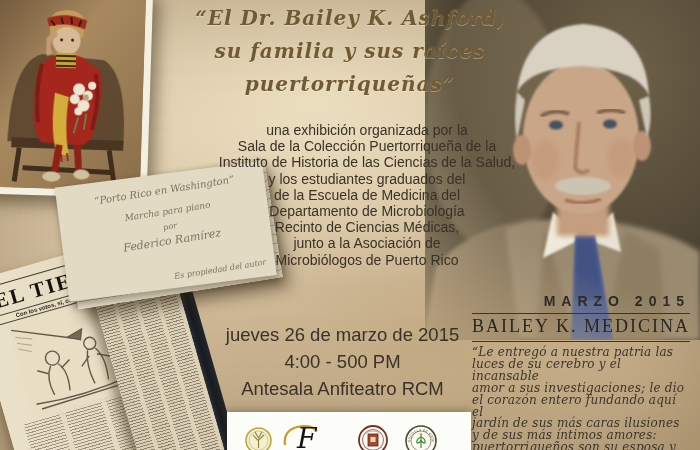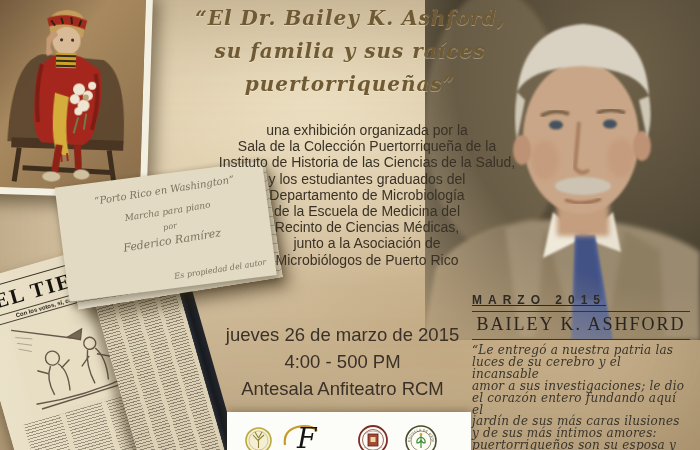--- a/index.html
+++ b/index.html
@@ -61,21 +61,21 @@
   #title{left:145px;top:2px;width:410px;text-align:center;z-index:10;
     font-family:"DejaVu Serif",serif;font-style:italic;font-weight:bold;
     font-size:20px;line-height:33px;color:#6f5a34;letter-spacing:1px;
     text-shadow:0 1px 0 rgba(255,250,230,.35);}
   #organizers{left:212px;top:122px;width:310px;z-index:10;text-align:center;
     font-size:14px;line-height:16.2px;color:#393126;}
   #organizers div{white-space:nowrap;}
   #eventblock{left:205px;top:321px;width:275px;z-index:10;text-align:center;
     font-size:18.5px;line-height:27px;color:#3a3128;}
   #feature{left:472px;top:293px;width:218px;z-index:10;color:#2c2820;}
-  #feat-kicker{text-align:left;font-size:12px;font-weight:bold;letter-spacing:6px;color:#2e2b24;text-decoration:underline;}
+  #feat-kicker{text-align:right;font-size:14px;font-weight:bold;letter-spacing:6px;color:#2e2b24;}
   .feat-rule{border-top:1.5px solid #3a342a;margin:4px 0 2px 0;}
   #feat-name{text-align:center;font-family:"Liberation Serif",serif;font-size:18px;
     letter-spacing:2px;color:#2a261f;}
   #feat-quote{margin-top:5px;font-family:"DejaVu Serif",serif;font-style:italic;
     font-size:12px;line-height:11.9px;color:#39352c;letter-spacing:.2px;}
   
   #logobar{left:227px;top:412px;width:244px;height:45px;background:#fcfcf9;z-index:20;
     box-shadow:0 -2px 8px rgba(60,45,20,.35);}
   .logo{position:absolute;top:15px;}
 </style>
@@ -219,37 +219,37 @@
   <div>“El Dr. Bailey K. Ashford,</div>
   <div>su familia y sus raíces</div>
   <div>puertorriqueñas”</div>
 </div>
 
 <div class="abs" id="organizers">
   <div>una exhibición organizada por la</div>
   <div>Sala de la Colección Puertorriqueña de la</div>
   <div>Instituto de Historia de las Ciencias de la Salud,</div>
   <div>y los estudiantes graduados del</div>
+  <div>de la Escuela de Medicina del</div>
   <div>Departamento de Microbiología</div>
-  <div>de la Escuela de Medicina del</div>
   <div>Recinto de Ciencias Médicas,</div>
   <div>junto a la Asociación de</div>
   <div>Microbiólogos de Puerto Rico</div>
 </div>
 
 <div class="abs" id="eventblock">
   <div>jueves 26 de marzo de 2015</div>
   <div>4:00 - 500 PM</div>
   <div>Antesala Anfiteatro RCM</div>
 </div>
 
 <div class="abs" id="feature">
   <div id="feat-kicker">MARZO 2015</div>
   <div class="feat-rule"></div>
-  <div id="feat-name">BAILEY K. ASHFORD</div>
+  <div id="feat-name">BAILEY K. MEDICINA</div>
   <div class="feat-rule"></div>
   <div id="feat-quote">
     <div>“Le entregó a nuestra patria las</div>
     <div>luces de su cerebro y el incansable</div>
     <div>amor a sus investigaciones; le dio</div>
     <div>el corazón entero fundando aquí el</div>
     <div>jardín de sus más caras ilusiones</div>
     <div>y de sus más íntimos amores:</div>
     <div>puertorriqueños son su esposa y</div>
     <div>puertorriqueños son sus patria”</div>

